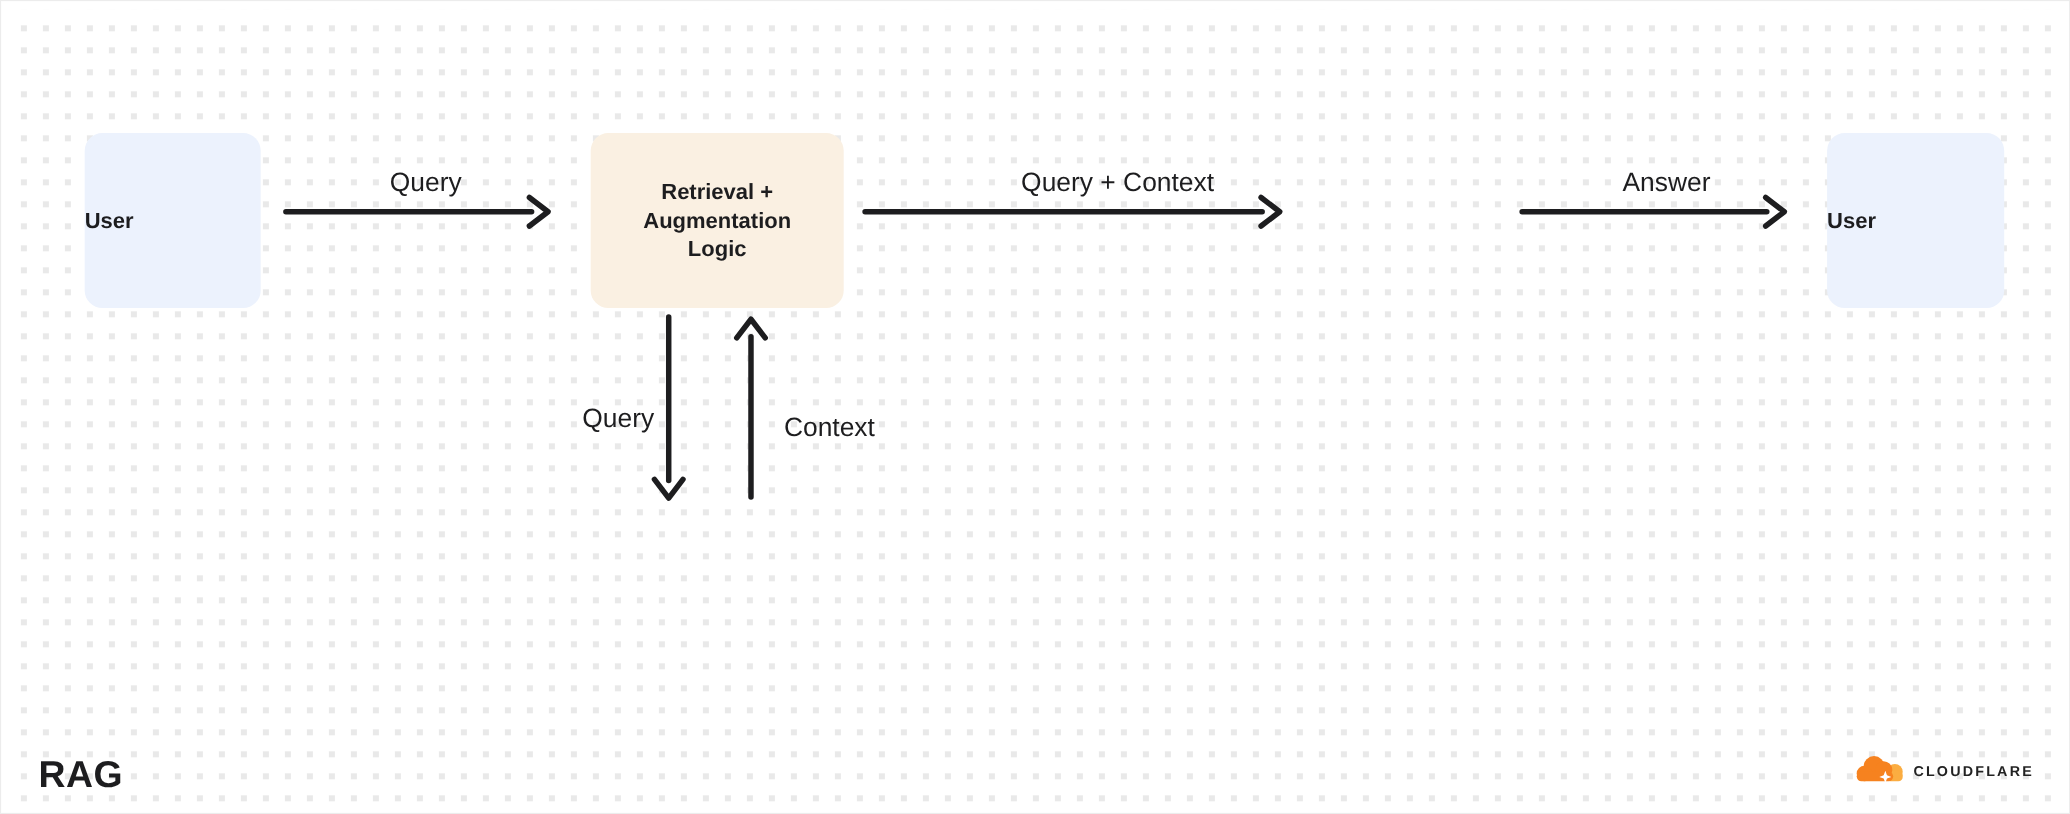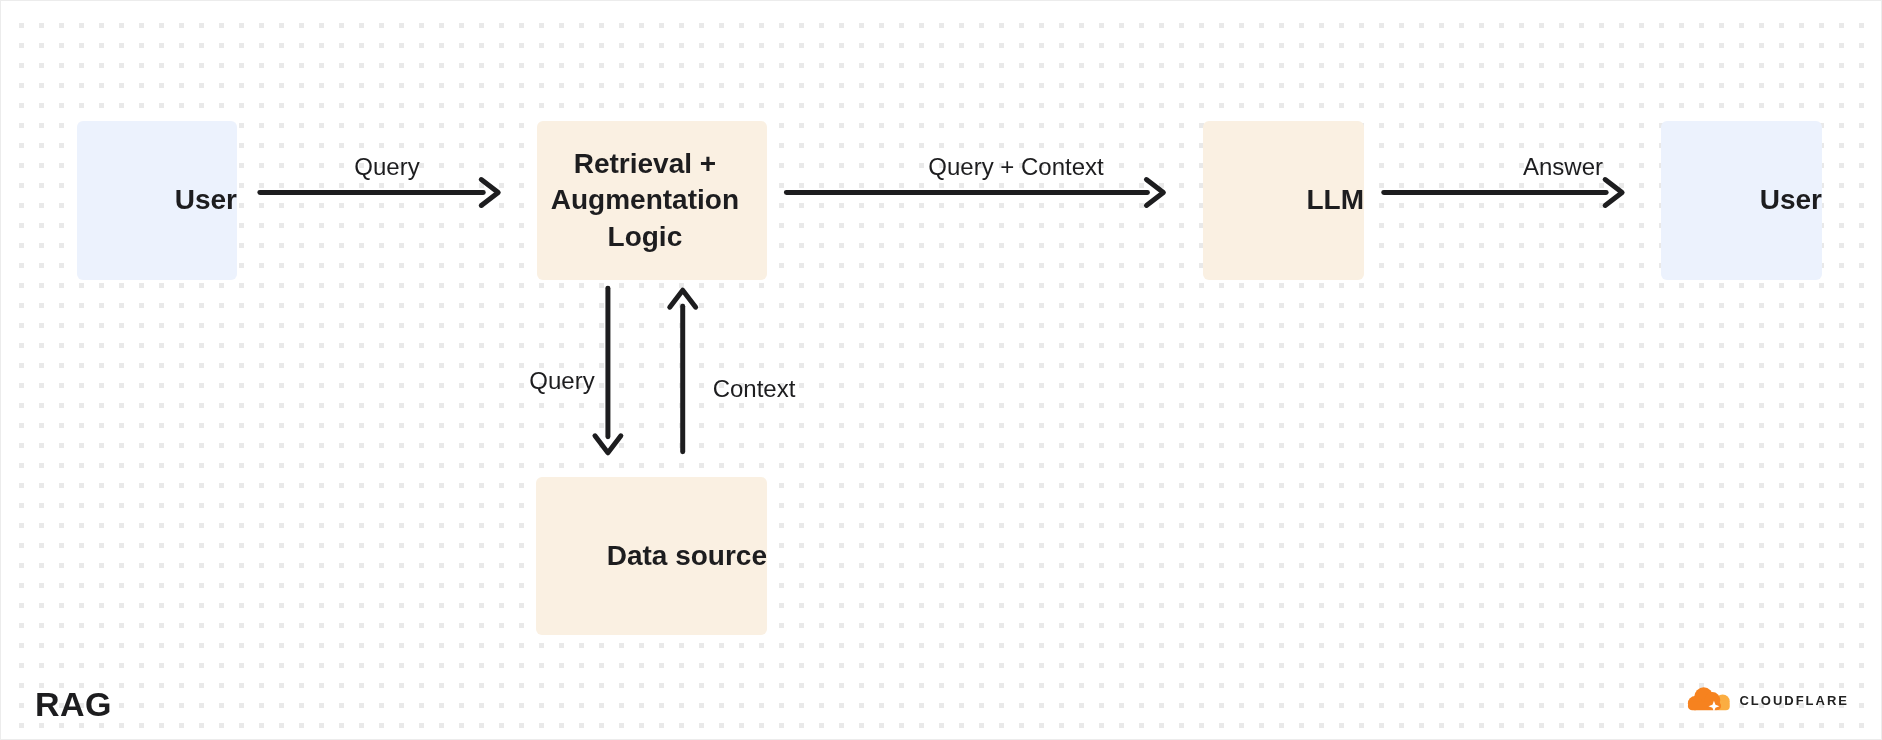--- a/index.html
+++ b/index.html
@@ -30,25 +30,25 @@
     background-color: #ffffff;
     background-image: conic-gradient(at 5px 5px, rgba(0,0,0,0) 75%, var(--dot) 0);
     background-size: 20px 20px;
     background-position: 10px 14px;
   }
 
   .node {
     position: absolute;
     display: flex;
     align-items: center;
-    justify-content: flex-end;
+    justify-content: flex-start;
     text-align: center;
-    border-radius: 6px;
+    border-radius: 16px;
     color: var(--ink);
-    font-size: 28px;
+    font-size: 20px;
     font-weight: 700;
     line-height: 1.3;
   }
   .node.user { background: var(--user-box); }
   .node.process { background: var(--process-box); }
 
   .node-user-left   { left: 68px;   top: 112px; width: 160px; height: 159px; }
   .node-retrieval   { left: 528px;  top: 112px; width: 230px; height: 159px; padding: 0 28px; }
   .node-llm         { left: 1194px; top: 112px; width: 161px; height: 159px; }
   .node-user-right  { left: 1652px; top: 112px; width: 161px; height: 159px; }
@@ -64,21 +64,21 @@
   .edge-label {
     position: absolute;
     transform: translate(-50%, -50%);
     color: var(--ink);
     font-size: 24px;
     font-weight: 400;
     white-space: nowrap;
   }
   .edge-label-query1  { left: 378px;  top: 158px; }
   .edge-label-qc      { left: 975px;  top: 158px; margin-left: 32px; }
-  .edge-label-answer  { left: 1506px; top: 158px; margin-left: 48px; }
+  .edge-label-answer  { left: 1506px; top: 158px; }
   .edge-label-query2  { left: 553px;  top: 372px; }
   .edge-label-context { left: 745px;  top: 380px; }
 
   .diagram-title {
     position: absolute;
     left: 26px;
     top: 676px;
     color: var(--ink);
     font-size: 34px;
     font-weight: 700;
@@ -130,28 +130,22 @@
         <polyline points="661,299 674,282 687,299"></polyline>
       </g>
     </svg>
 
     <div class="node user node-user-left">
       <span>User</span>
     </div>
     <div class="node process node-retrieval">
       <span>Retrieval + Augmentation Logic</span>
     </div>
-    <div class="node process node-llm">
-      <span>LLM</span>
-    </div>
     <div class="node user node-user-right">
       <span>User</span>
-    </div>
-    <div class="node process node-datasource">
-      <span>Data source</span>
     </div>
 
     <div class="edge-label edge-label-query1">Query</div>
     <div class="edge-label edge-label-qc">Query + Context</div>
     <div class="edge-label edge-label-answer">Answer</div>
     <div class="edge-label edge-label-query2">Query</div>
     <div class="edge-label edge-label-context">Context</div>
 
     <div class="diagram-title">RAG</div>
 

